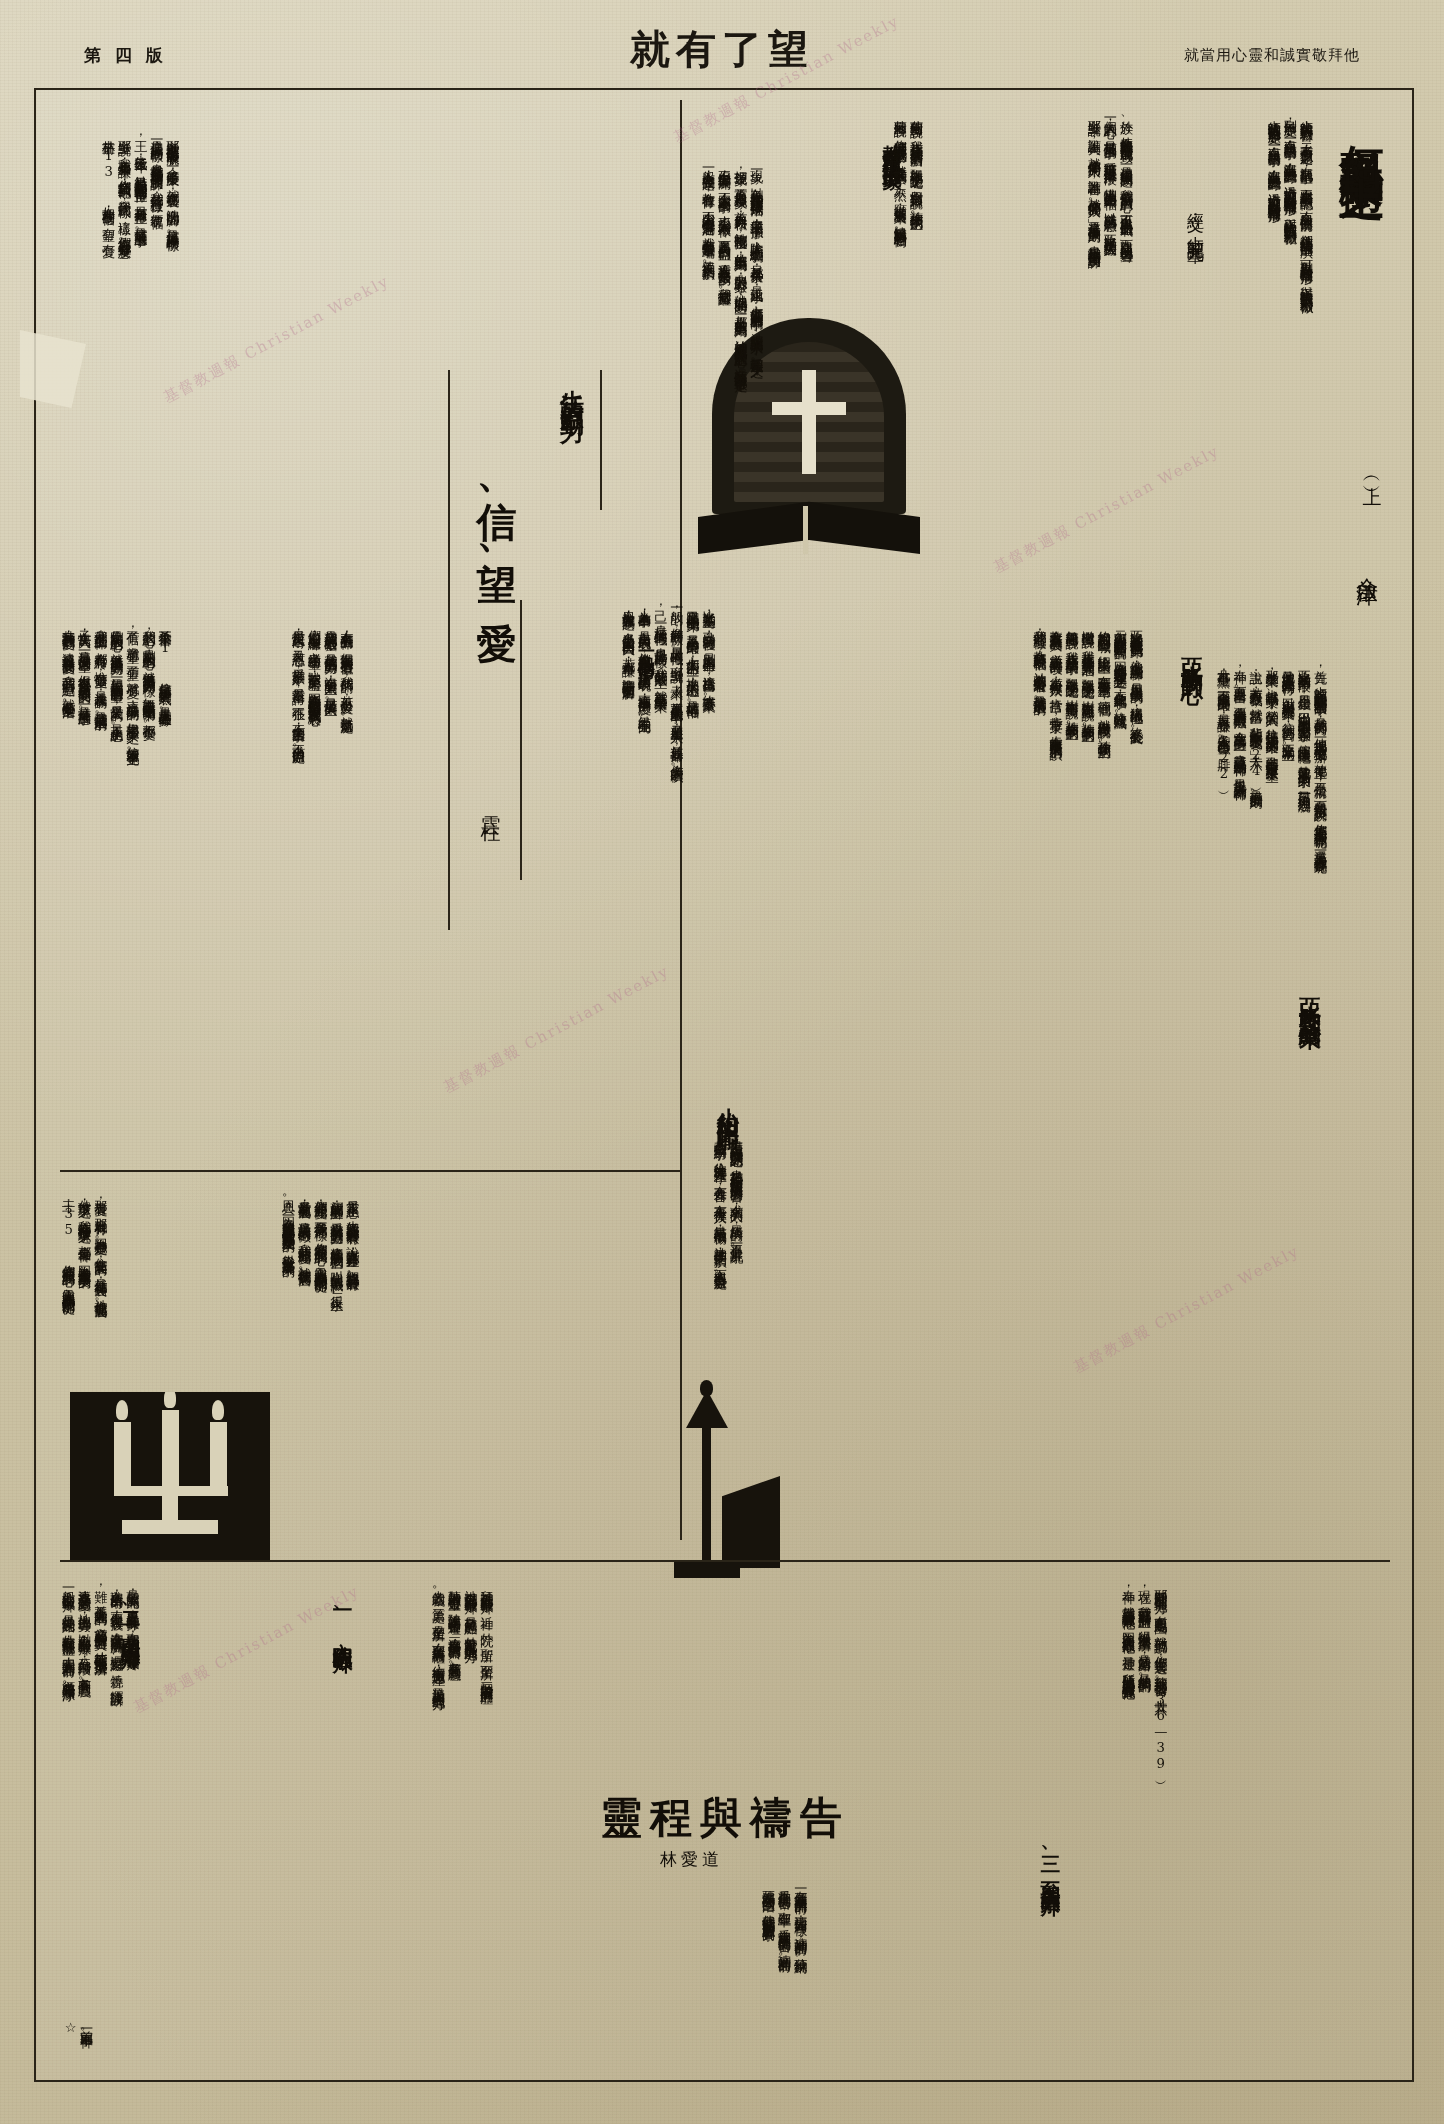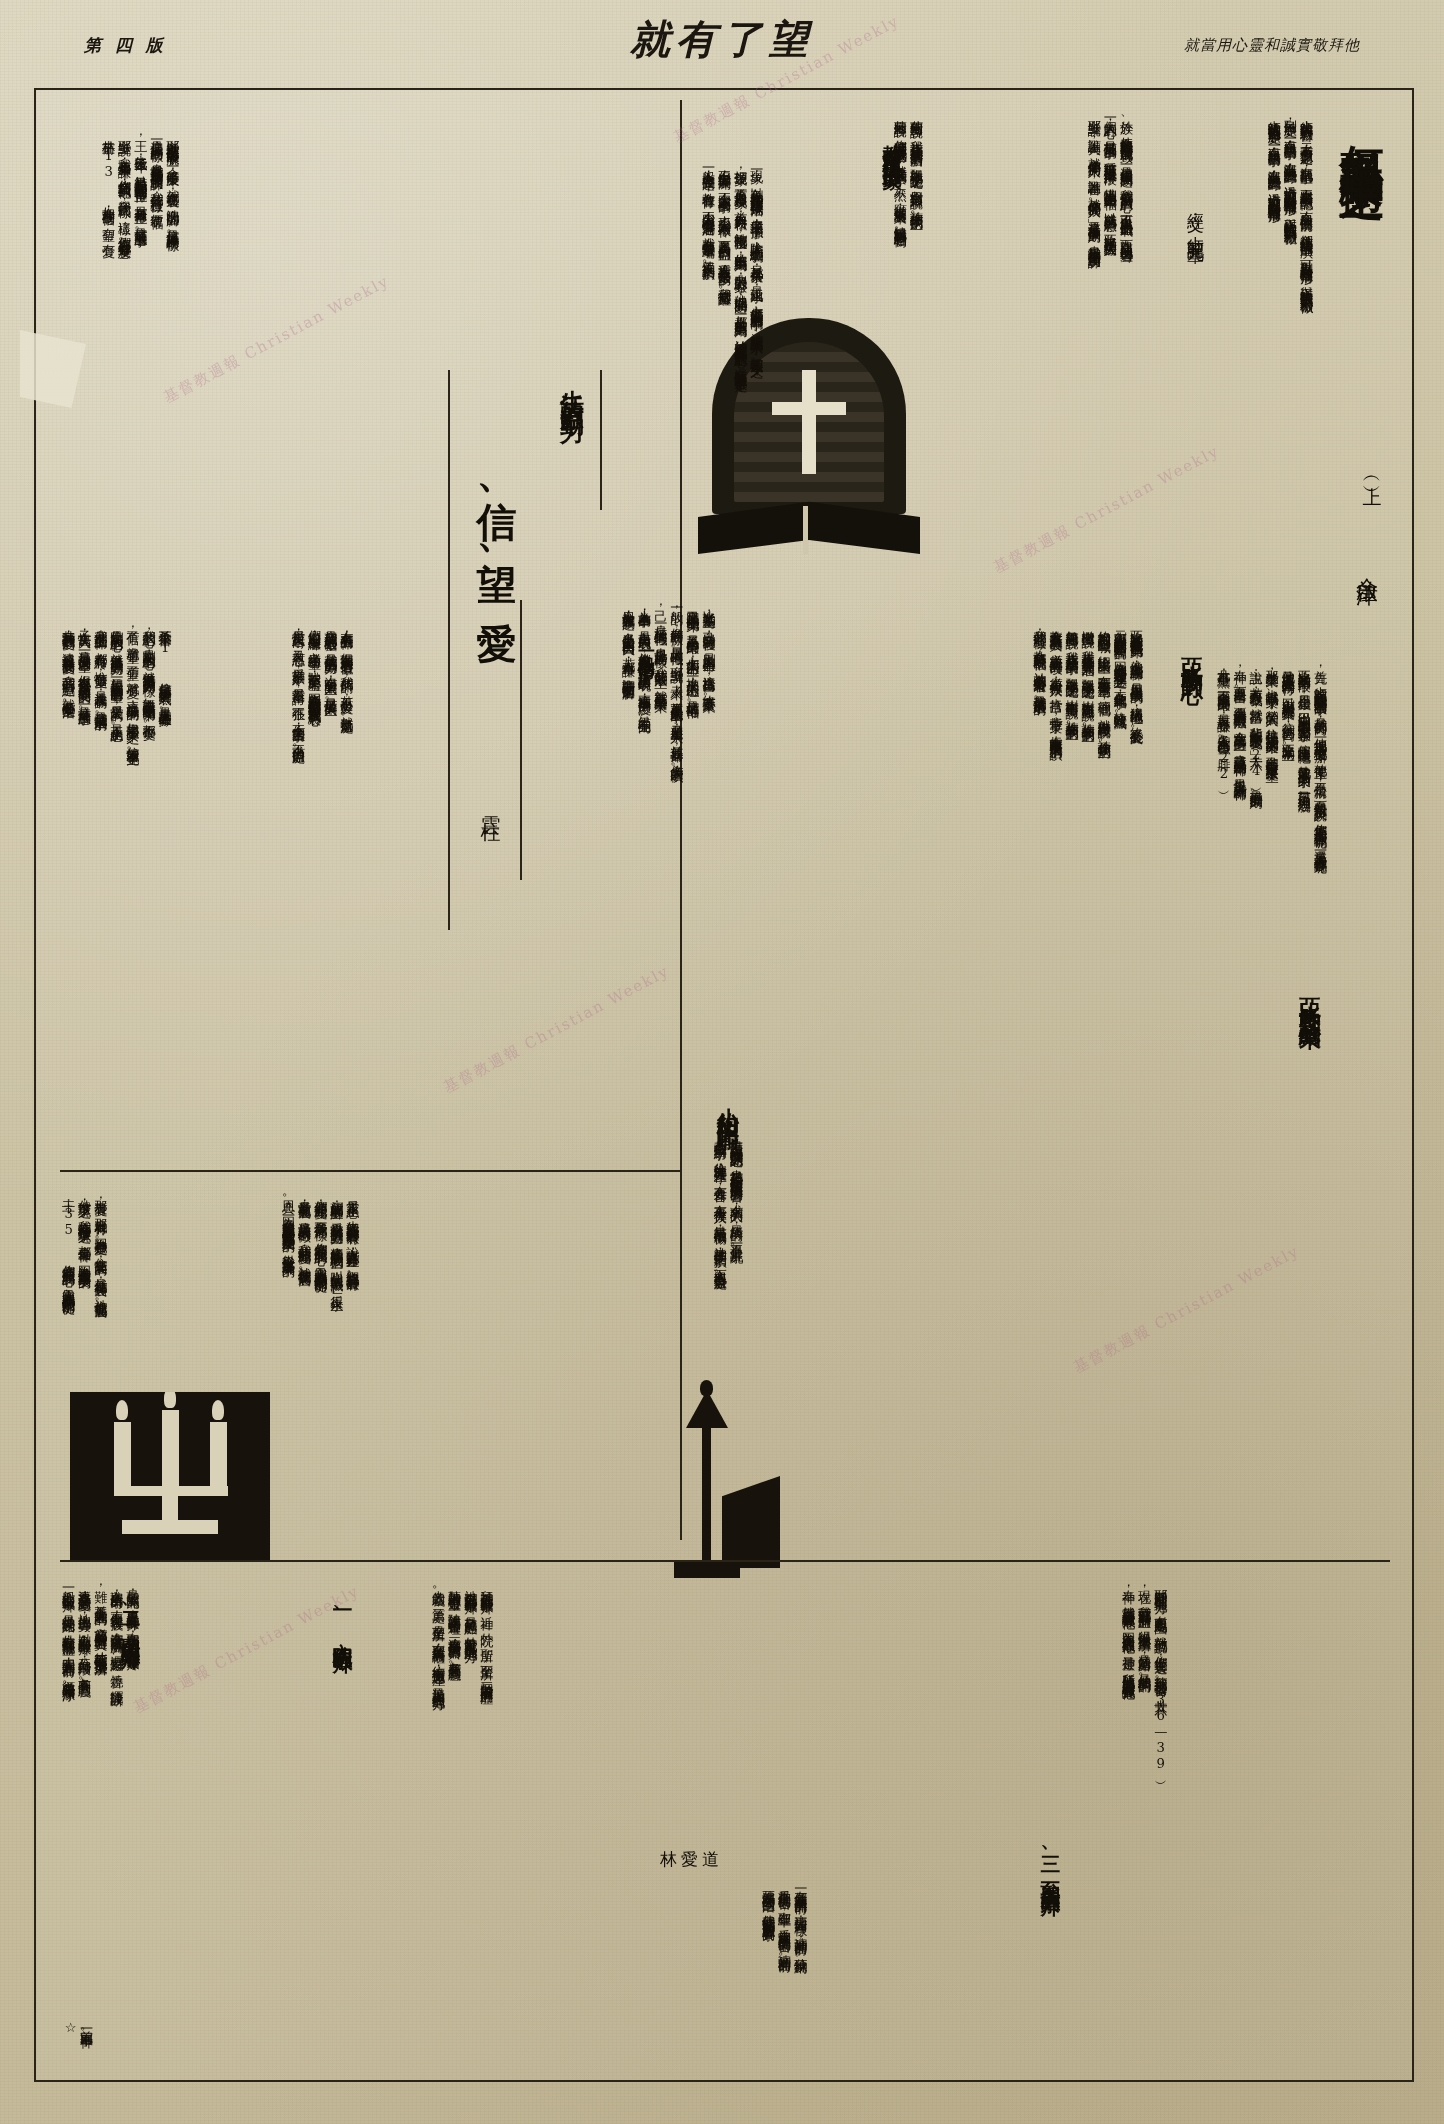--- a/index.html
+++ b/index.html
@@ -24,21 +24,21 @@
       repeating-linear-gradient(90deg, rgba(90,70,40,0.03) 0 1px, rgba(255,255,255,0) 1px 4px);
     pointer-events:none;
   }
   .sheet{
     position:absolute;left:34px;top:88px;width:1376px;height:1990px;
     border:2px solid #2a2418;
     background:rgba(255,255,255,0.05);
   }
   
   .masthead{
-    position:absolute;left:34px;top:8px;width:1376px;height:66px;font-style:italic;
+    position:absolute;left:34px;top:18px;width:1376px;height:66px;
   }
   .mh-title{
     position:absolute;left:50%;top:4px;transform:translateX(-50%);
     font-family:"DejaVu Serif","Liberation Serif",serif;
     font-weight:bold;font-size:40px;letter-spacing:6px;color:#1b1710;
   }
   .mh-left{
     position:absolute;left:50px;top:26px;font-size:17px;letter-spacing:4px;color:#1b1710;
     font-family:"DejaVu Serif","Liberation Serif",serif;font-weight:bold;
   }
@@ -251,20 +251,21 @@
       <div class="fl" style="left:142px;top:40px;"></div>
       <div class="cand" style="left:44px;top:62px;height:66px;"></div>
       <div class="cand" style="left:92px;top:50px;height:78px;"></div>
       <div class="cand" style="left:140px;top:62px;height:66px;"></div>
       <div class="cand" style="left:44px;top:126px;width:114px;height:10px;"></div>
       <div class="stem"></div>
       <div class="stand"></div>
     </div>
   </div>
 
+  <div class="bottom-title">靈程與禱告</div>
   <div class="bottom-author">林愛道</div>
   <div class="rule-h" style="left:60px;top:1560px;width:1330px;"></div>
   <div class="rule-h" style="left:60px;top:1170px;width:620px;"></div>
   <div class="rule-v" style="left:680px;top:100px;height:1440px;"></div>
 
   <div class="subhead" style="left:330px;top:1600px;font-size:20px;letter-spacing:3px;">一、內院的敬拜</div>
   <div class="subhead" style="left:118px;top:1596px;font-size:20px;letter-spacing:3px;">二、聖所的崇拜</div>
   <div class="subhead" style="left:1038px;top:1840px;font-size:20px;letter-spacing:3px;">三、至聖所的崇拜</div>
 
   <div class="col-block" style="right:130px;top:110px;height:520px;">

